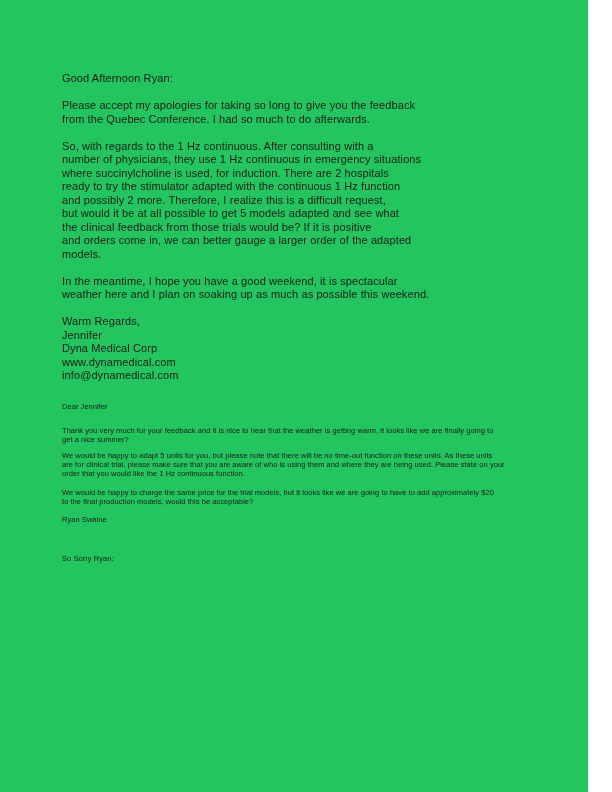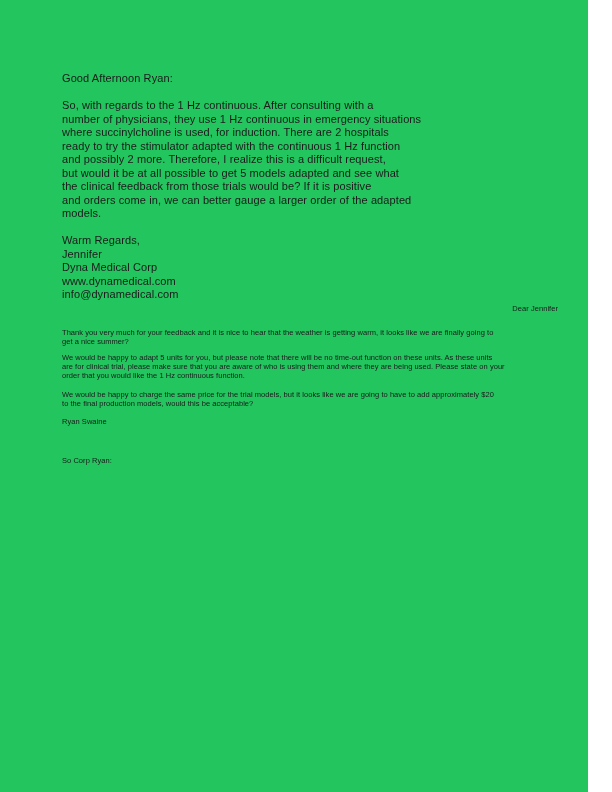--- a/index.html
+++ b/index.html
@@ -30,51 +30,55 @@
     letter-spacing: 0.1px;
   }
   .reply-text {
     font-size: 7.5px;
     line-height: 9px;
     white-space: pre-line;
     margin: 0;
     letter-spacing: 0.05px;
   }
   .m-greeting      { margin-bottom: 13.5px; }
-  .m-sig           { margin-bottom: 2px; }
-  .m-salutation    { margin-bottom: 10px; text-align: right; }
+  .m-sig           { margin-bottom: 19px; }
+  .m-salutation    { margin-bottom: 10px; }
   .m-r1            { margin-bottom: 7px; margin-top: 15px;  }
   .m-r2            { margin-bottom: 10px; }
   .m-r3            { margin-bottom: 9px;  }
   .m-r4            { margin-bottom: 9px;  }
   .m-closing       { margin-bottom: 14px; }
   .m-signer        { margin-bottom: 14px; }
   .m-signerfull    { margin-bottom: 30px; }
 </style>
 </head>
 <body>
 
 <div class="page">
   <div class="content">
 
     <p class="letter-text m-greeting">Good Afternoon Ryan:</p>
 
+    <p class="letter-text">Please accept my apologies for taking so long to give you the feedback
+from the Quebec Conference. I had so much to do afterwards.</p>
 
     <p class="letter-text">So, with regards to the 1 Hz continuous.  After consulting with a
 number of physicians, they use 1 Hz continuous in emergency situations
 where succinylcholine is used, for induction.  There are 2 hospitals
 ready to try the stimulator adapted with the continuous 1 Hz function
 and possibly 2 more.  Therefore, I realize this is a difficult request,
 but would it be at all possible to get 5 models adapted and see what
 the clinical feedback from those trials would be?  If it is positive
 and orders come in, we can better gauge a larger order of the adapted
 models.</p>
 
 
 
+    <p class="letter-text">In the meantime, I hope you have a good weekend, it is spectacular
+weather here and I plan on soaking up as much as possible this weekend.</p>
 
     <p class="letter-text m-sig">Warm Regards,
 Jennifer
 Dyna Medical Corp
 www.dynamedical.com
 info@dynamedical.com</p>
 
     <p class="reply-text m-salutation">Dear Jennifer</p>
 
     <p class="reply-text m-r1">Thank you very much for your feedback and it is nice to hear that the weather is getting warm, it looks like we are finally going to
@@ -85,16 +89,16 @@
 order that you would like the 1 Hz continuous function.</p>
 
 
     <p class="reply-text m-r4">We would be happy to charge the same price for the trial models, but it looks like we are going to have to add approximately $20
 to the final production models, would this be acceptable?</p>
 
 
 
     <p class="reply-text m-signerfull">Ryan Swaine</p>
 
-    <p class="reply-text">So Corp Ryan:</p>
+    <p class="reply-text">So Sorry Ryan:</p>
 
   </div>
 </div>
 
 </body></html>

